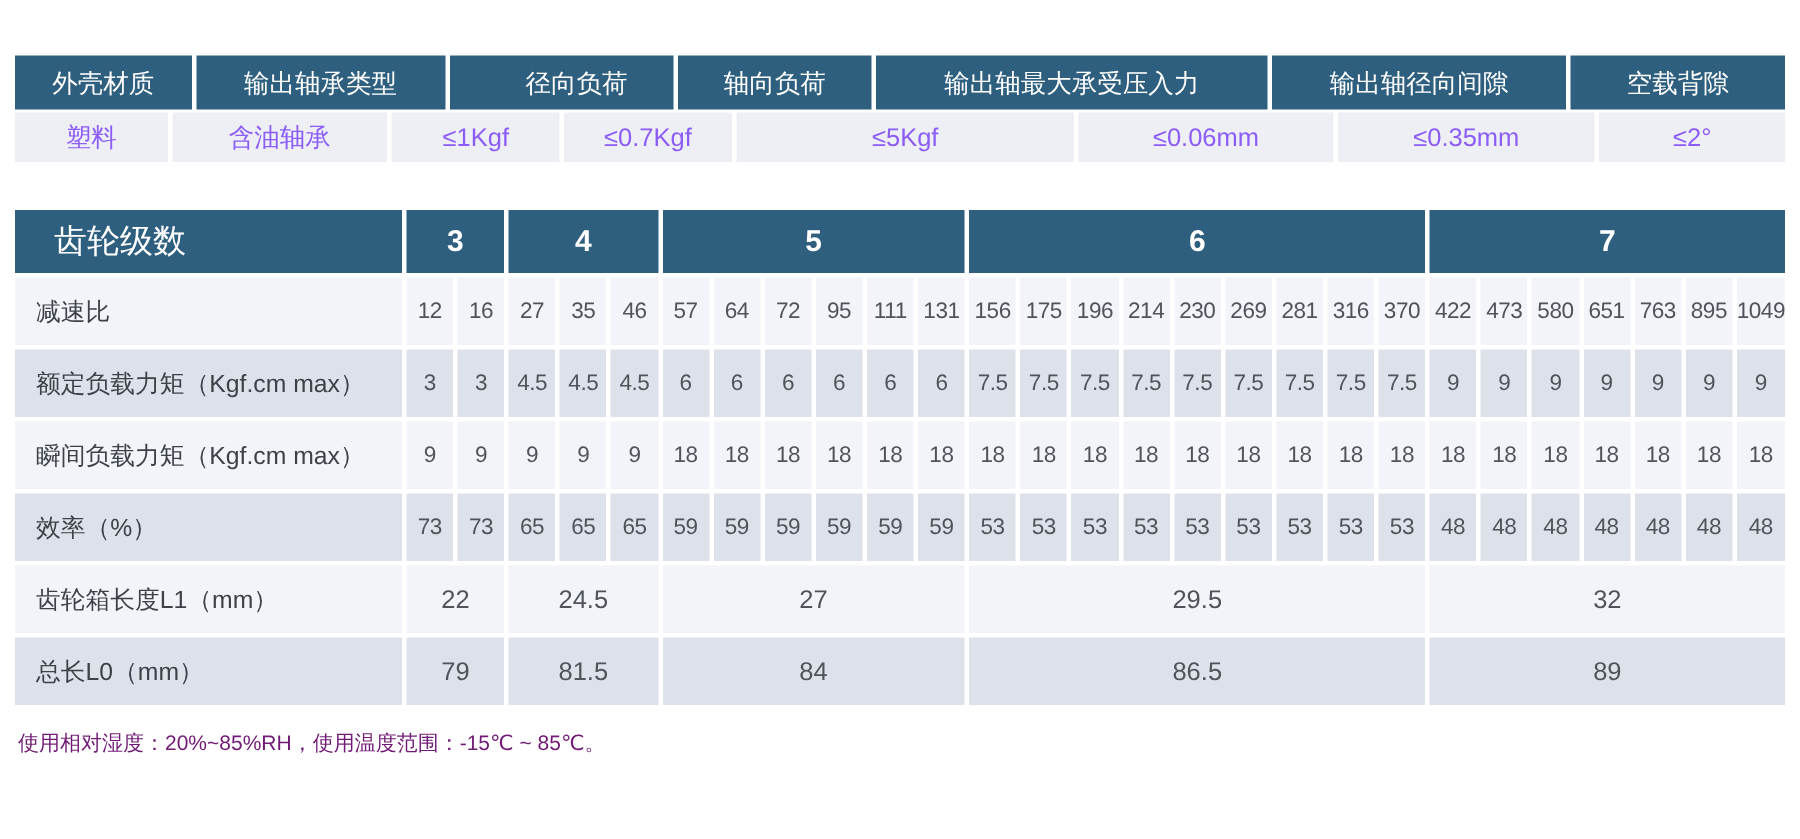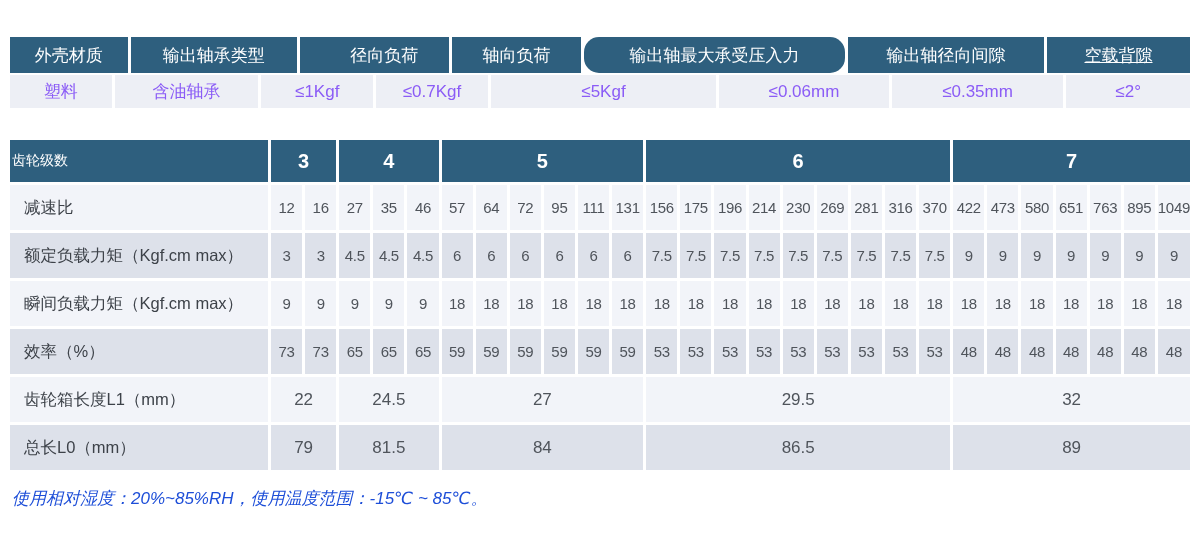--- a/index.html
+++ b/index.html
@@ -15,46 +15,46 @@
   .spec-cell { display:flex; align-items:center; justify-content:center; }
   .spec-row.hdr .spec-cell { background:var(--blue); color:#fff; font-size:17px; }
   .spec-row.val .spec-cell { background:var(--spec-row); color:#8b5cf6; font-size:17px; }
 
   
   .gear-table { position:absolute; left:10px; top:140px; width:1180px;
                 display:grid; grid-template-columns:258px repeat(27,1fr);
                 grid-template-rows:42px repeat(6,45px); gap:3px; }
   .ghead { background:var(--blue); color:#fff; display:flex; align-items:center;
            justify-content:center; font-weight:bold; font-size:20px; }
-  .glabel { justify-content:flex-start; padding-left:2px; font-weight:normal; font-size:14px; }
+  .glabel { justify-content:flex-start; padding-left:26px; font-weight:normal; font-size:22px; }
   .grow-label { display:flex; align-items:center; padding-left:14px;
                 font-size:16.5px; color:#3d4249; }
   .gcell { display:flex; align-items:center; justify-content:center;
            font-size:15px; color:#4f545b; letter-spacing:-0.3px; }
   .gcell.gmerged { font-size:17px; letter-spacing:0; }
   .shade-light { background:var(--row-light); }
   .shade-dark  { background:var(--row-dark); }
 
   
-  .footnote { position:absolute; left:12px; top:487px; font-size:17px; color:#1d4ed8;font-style:italic; }
+  .footnote { position:absolute; left:12px; top:487px; font-size:14px; color:#701a75; }
 </style>
 </head>
 <body>
 
 <div class="page">
 
   <div class="spec-table">
     <div class="spec-row hdr">
         <div class="spec-cell" style="flex: 102 1 0px;">外壳材质</div>
         <div class="spec-cell" style="flex: 144 1 0px;">输出轴承类型</div>
         <div class="spec-cell" style="flex: 112 1 0px; padding-left: 20px;">径向负荷</div>
         <div class="spec-cell" style="flex: 112 1 0px;">轴向负荷</div>
-        <div class="spec-cell" style="flex: 226 1 0px; border-radius: 15px;">输出轴最大承受压入力</div>
+        <div class="spec-cell" style="flex: 226 1 0px;">输出轴最大承受压入力</div>
         <div class="spec-cell" style="flex: 170 1 0px;">输出轴径向间隙</div>
-        <div class="spec-cell" style="flex: 124 1 0px; text-decoration: underline;">空载背隙</div>
+        <div class="spec-cell" style="flex: 124 1 0px;">空载背隙</div>
       </div>
     <div class="spec-row val">
         <div class="spec-cell" style="flex: 102 1 0px;">塑料</div>
         <div class="spec-cell" style="flex: 144 1 0px;">含油轴承</div>
         <div class="spec-cell" style="flex: 112 1 0px;">≤1Kgf</div>
         <div class="spec-cell" style="flex: 112 1 0px;">≤0.7Kgf</div>
         <div class="spec-cell" style="flex: 226 1 0px;">≤5Kgf</div>
         <div class="spec-cell" style="flex: 170 1 0px;">≤0.06mm</div>
         <div class="spec-cell" style="flex: 172 1 0px;">≤0.35mm</div>
         <div class="spec-cell" style="flex: 124 1 0px;">≤2°</div>

